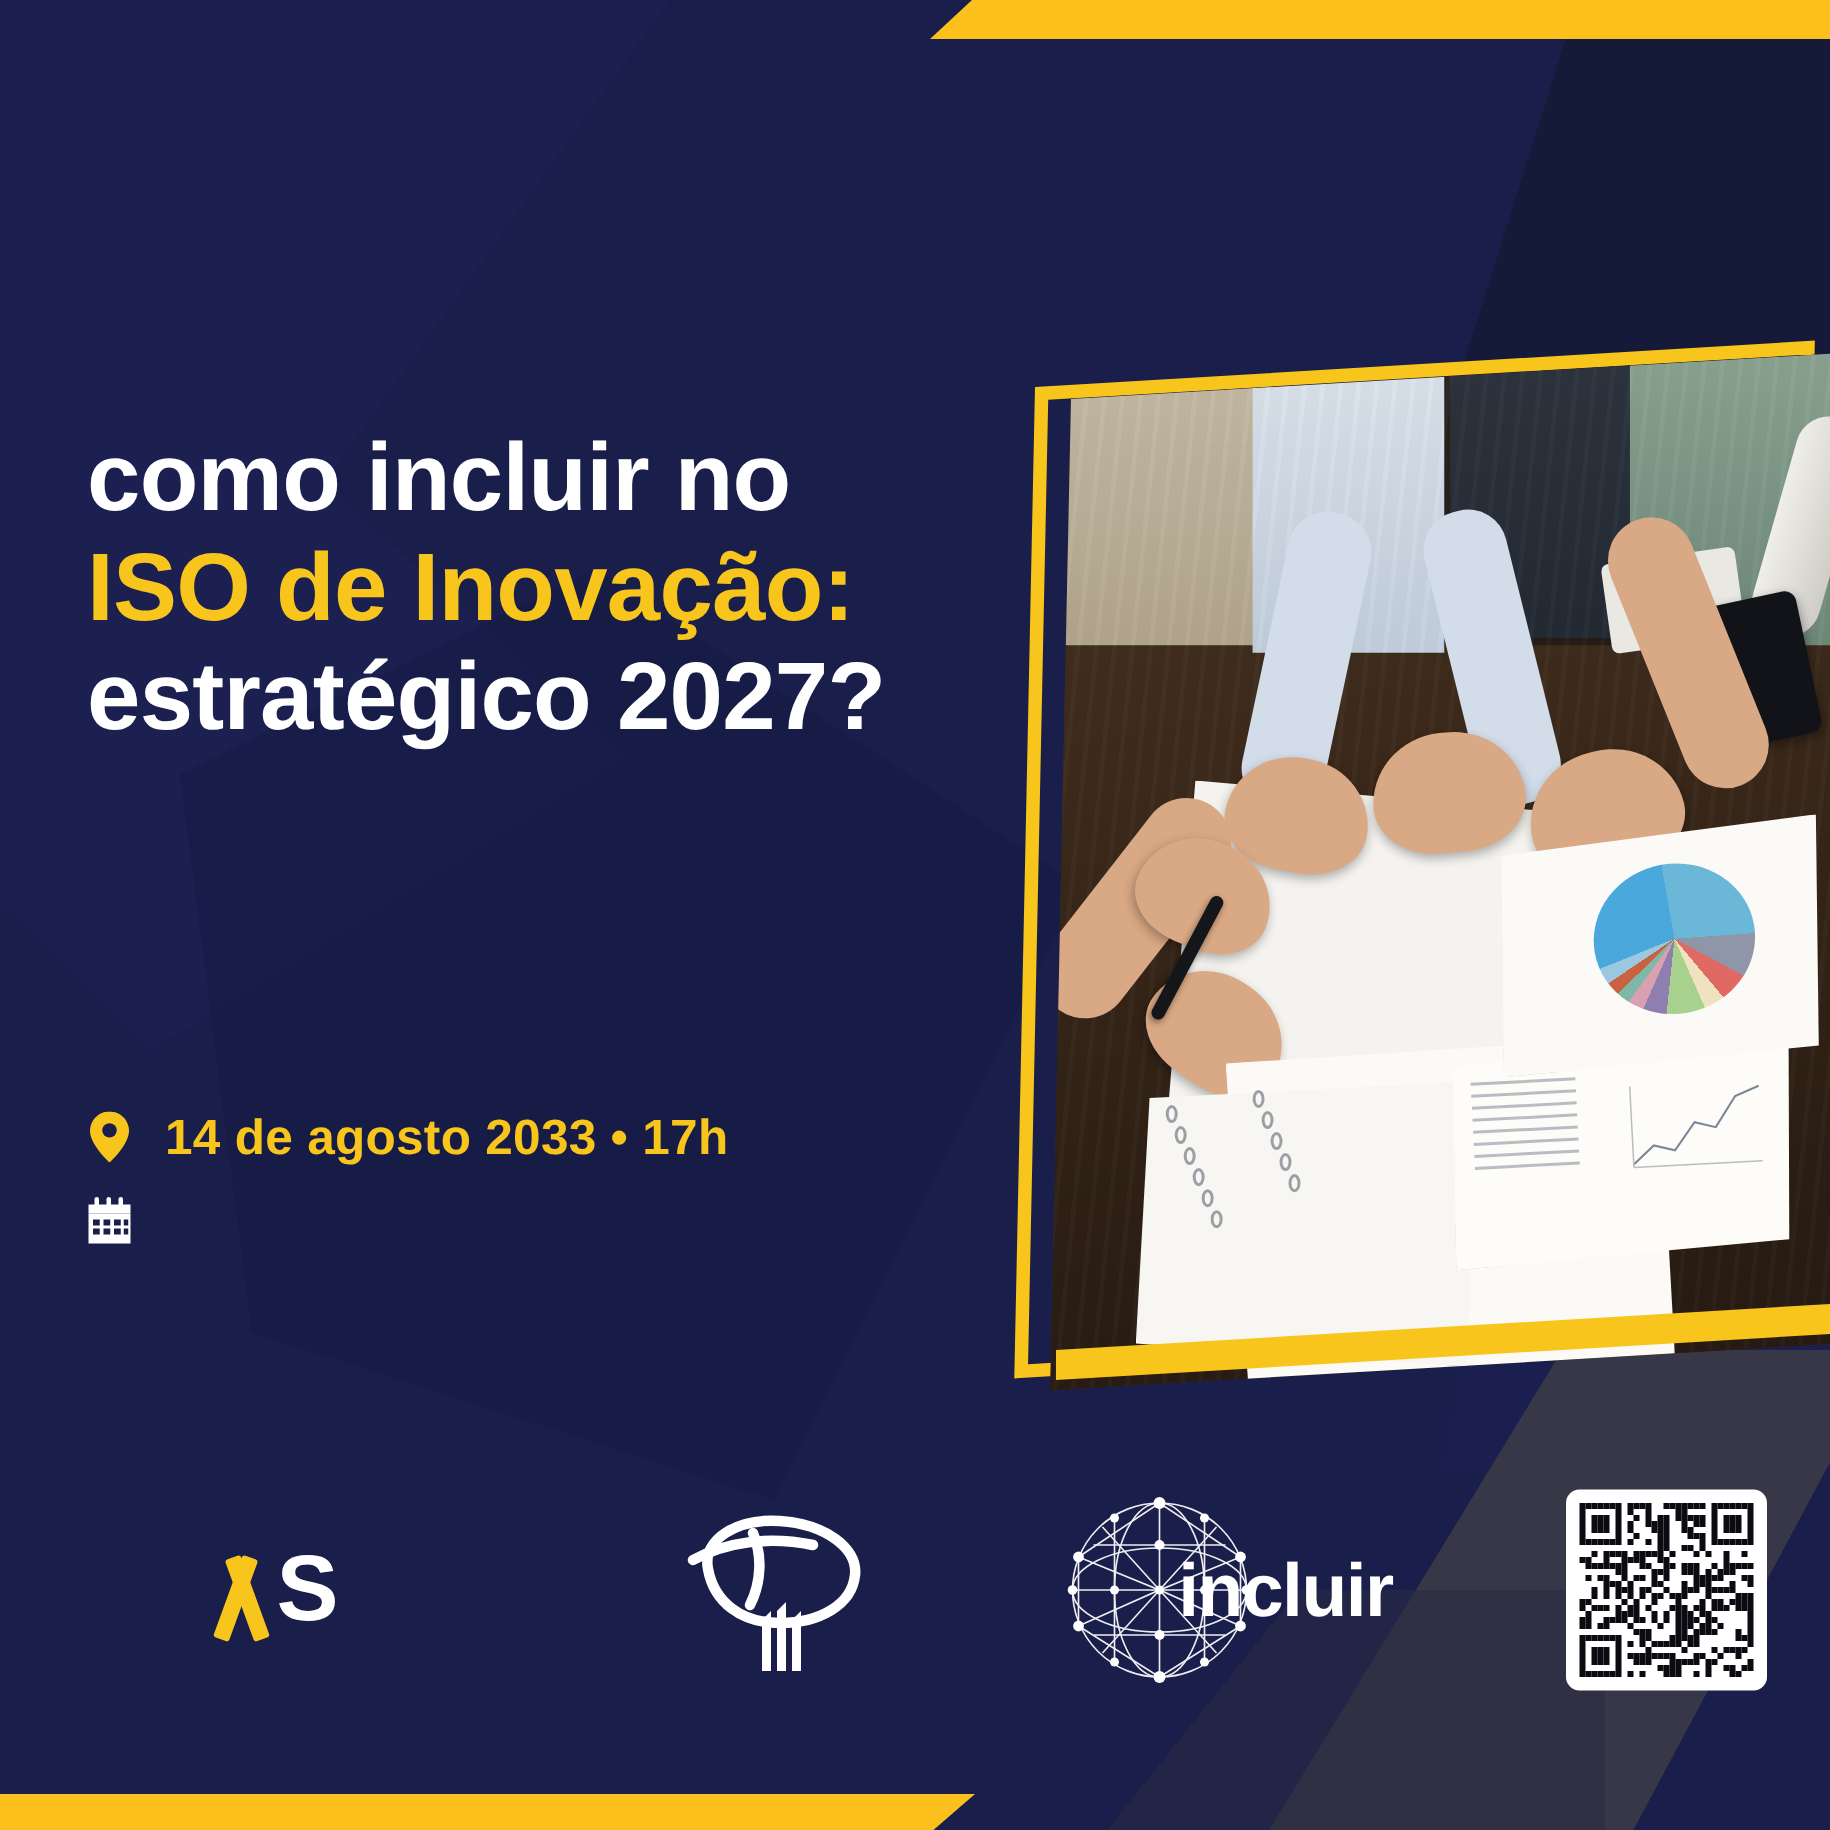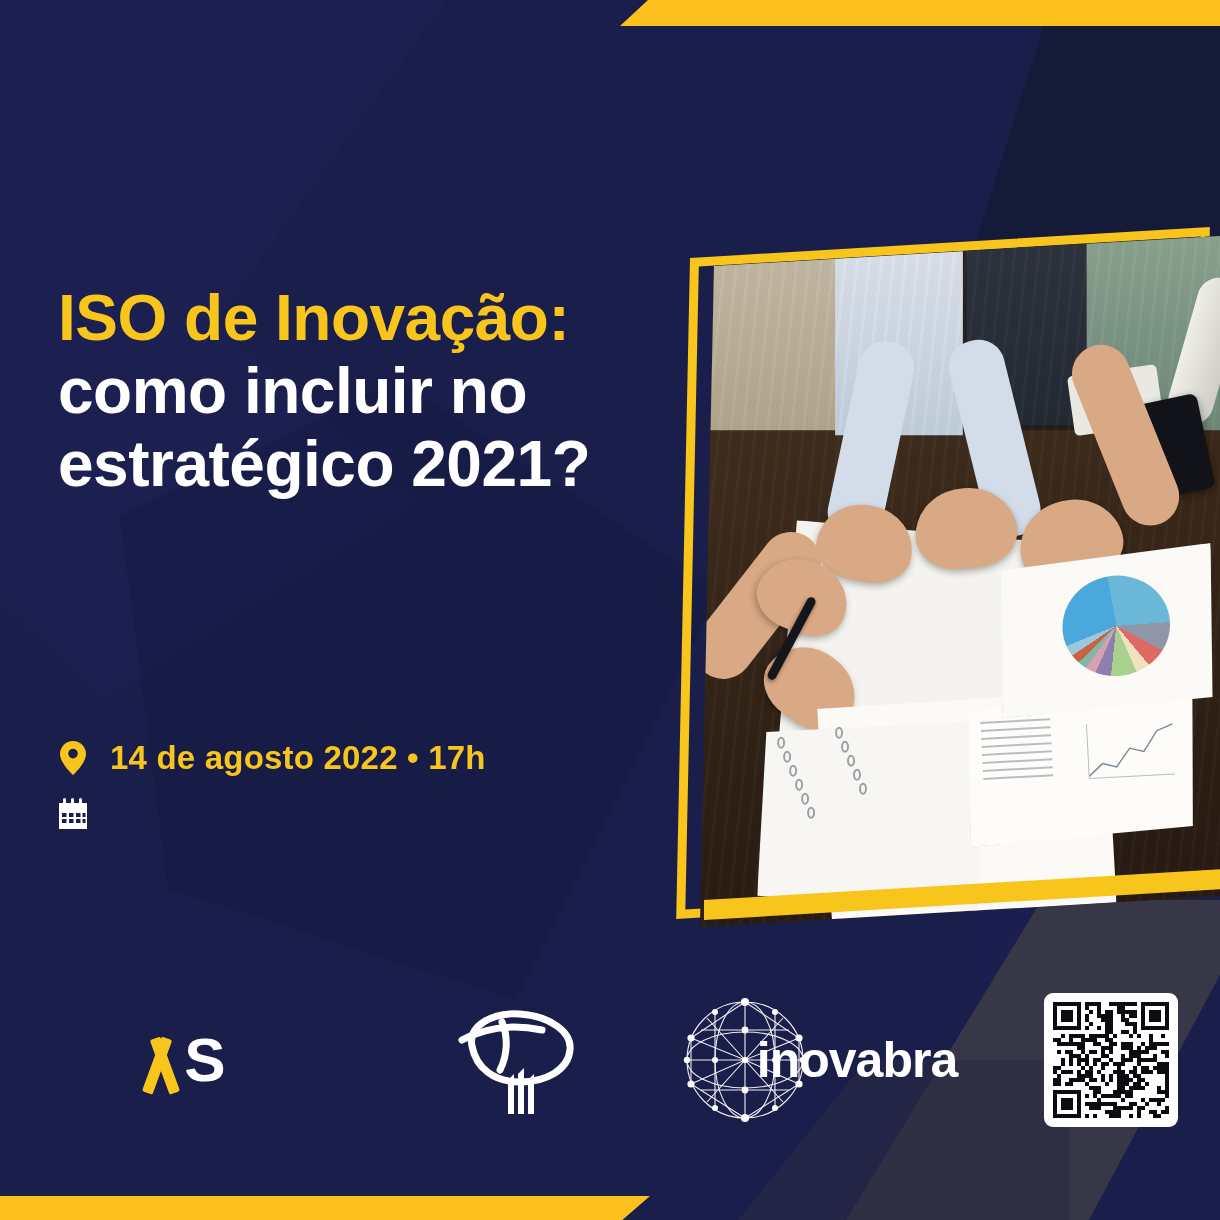--- a/index.html
+++ b/index.html
@@ -158,34 +158,34 @@
   <div class="bg-poly poly-b"></div>
   <div class="bg-poly poly-c"></div>
   <div class="bg-poly poly-d"></div>
   <div class="grey-band"></div>
   <div class="grey-band2"></div>
 
   <div class="bar-top"></div>
   <div class="bar-bottom"></div>
 
   <div class="headline">
+    <div class="ln">como incluir no</div>
     <div class="ln accent">ISO de Inovação:</div>
-    <div class="ln">como incluir no</div>
-    <div class="ln">estratégico 2021?</div>
+    <div class="ln">estratégico 2027?</div>
   </div>
 
   <div class="info">
     <div class="info-row">
       <span class="ico">
         <svg width="26" height="34" viewBox="0 0 26 34">
           <path d="M13 0C5.8 0 0 5.8 0 13c0 9.3 13 21 13 21s13-11.7 13-21C26 5.8 20.2 0 13 0z" fill="#f8c51d"></path>
           <circle cx="13" cy="12.6" r="4.8" fill="#191e4a"></circle>
         </svg>
       </span>
-      <span class="info-date">14 de agosto 2022 • 17h</span>
+      <span class="info-date">14 de agosto 2033 • 17h</span>
     </div>
     <div class="info-row">
       <span class="ico">
         <svg width="30" height="32" viewBox="0 0 30 32">
           <g fill="#ffffff">
             <rect x="5" y="0" width="3" height="8" rx="1.5"></rect>
             <rect x="13" y="0" width="3" height="8" rx="1.5"></rect>
             <rect x="21" y="0" width="3" height="8" rx="1.5"></rect>
             <rect x="1" y="5" width="28" height="6"></rect>
             <rect x="1" y="11" width="28" height="20"></rect>
@@ -321,21 +321,21 @@
               <circle cx="96" cy="114" r="3"></circle>
             <circle cx="8" cy="66" r="3.2"></circle>
               <circle cx="124" cy="66" r="3.2"></circle>
             <circle cx="66" cy="36" r="3.4"></circle>
               <circle cx="66" cy="96" r="3.4"></circle>
             <circle cx="36" cy="66" r="3"></circle>
               <circle cx="96" cy="66" r="3"></circle>
             <circle cx="66" cy="66" r="3"></circle>
           </g>
         </svg>
-        <span class="inv-word">inovabra</span>
+        <span class="inv-word">incluir</span>
       </div>
     </div>
 
     <div class="logo-cell" style="left:1036px;top:0;width:150px;">
       <div class="qr-box">
         <div class="qr-grid" id="qr">
             <i></i>
             <i></i>
             <i></i>
             <i></i>

